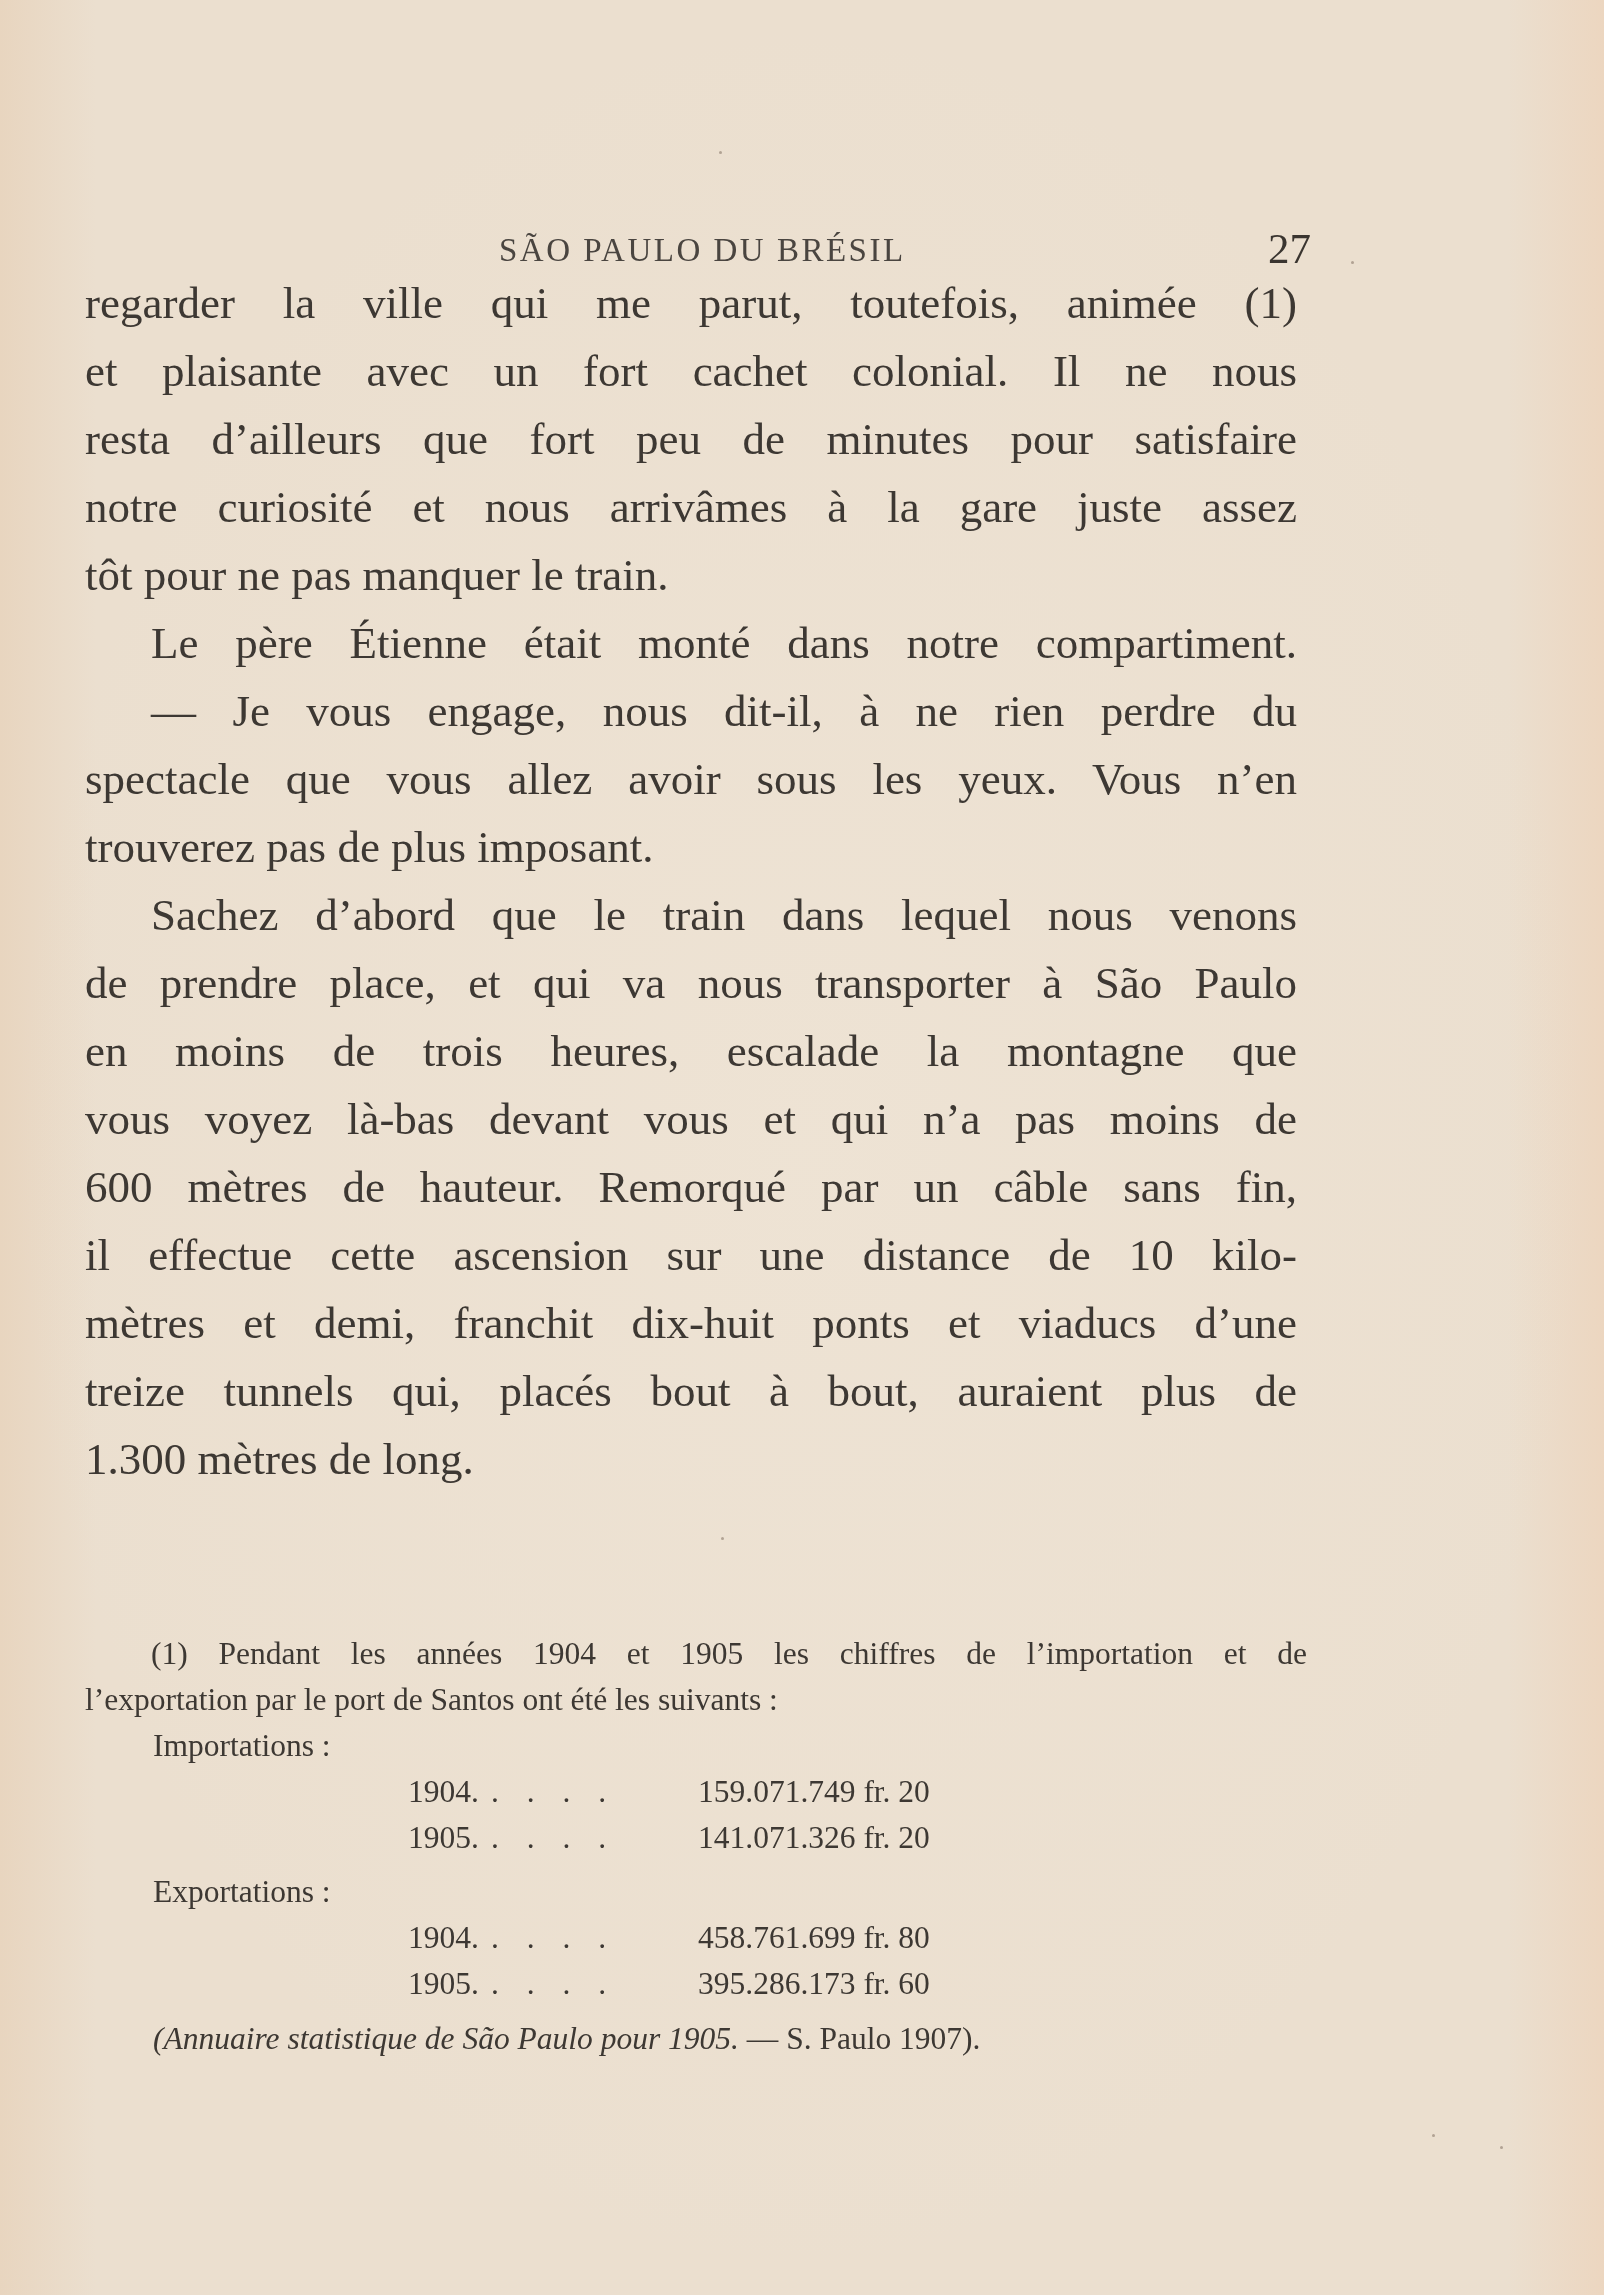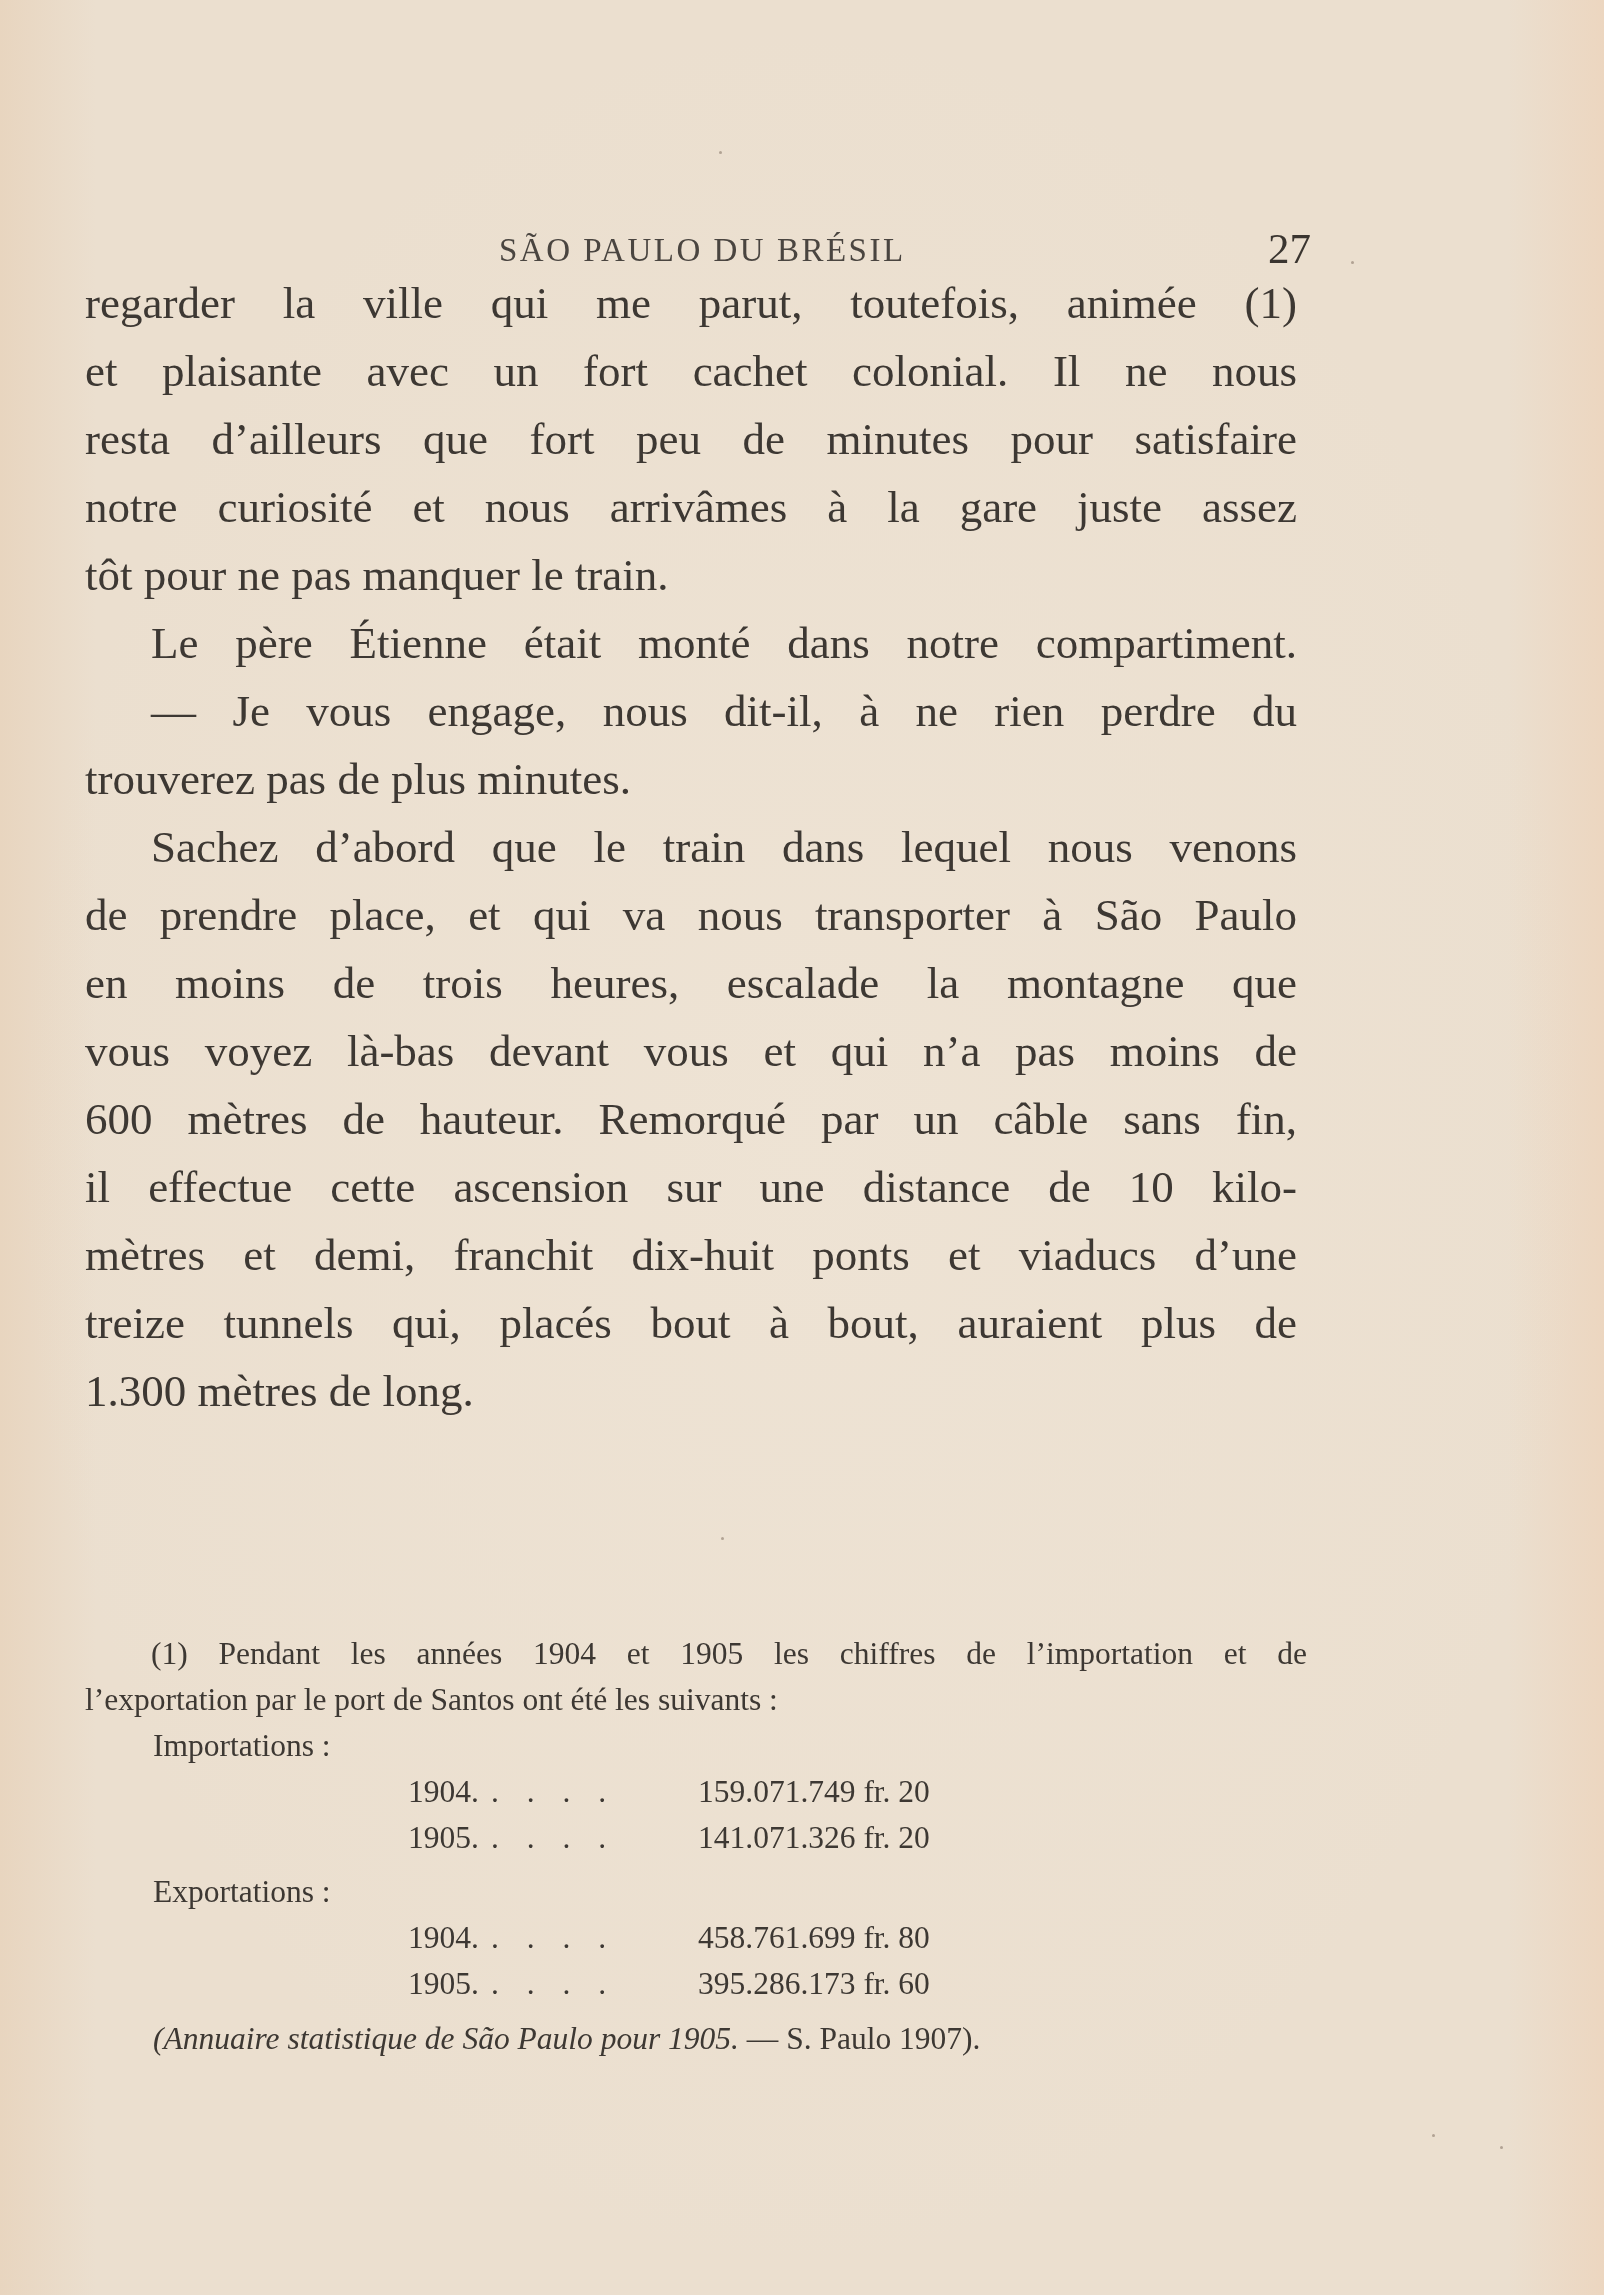--- a/index.html
+++ b/index.html
@@ -139,21 +139,22 @@
   </div>
 
   <div class="body-text">
     <span class="line">regarder la ville qui me parut, toutefois, animée (1)</span>
     <span class="line">et plaisante avec un fort cachet colonial. Il ne nous</span>
     <span class="line">resta d’ailleurs que fort peu de minutes pour satisfaire</span>
     <span class="line">notre curiosité et nous arrivâmes à la gare juste assez</span>
     <span class="line last">tôt pour ne pas manquer le train.</span>
     <span class="line indent">Le père Étienne était monté dans notre compartiment.</span>
     <span class="line indent">— Je vous engage, nous dit-il, à ne rien perdre du</span>
-    <span class="line last">trouverez pas de plus minutes.</span>
+    <span class="line">spectacle que vous allez avoir sous les yeux. Vous n’en</span>
+    <span class="line last">trouverez pas de plus imposant.</span>
     <span class="line indent">Sachez d’abord que le train dans lequel nous venons</span>
     <span class="line">de prendre place, et qui va nous transporter à São Paulo</span>
     <span class="line">en moins de trois heures, escalade la montagne que</span>
     <span class="line">vous voyez là-bas devant vous et qui n’a pas moins de</span>
     <span class="line">600 mètres de hauteur. Remorqué par un câble sans fin,</span>
     <span class="line">il effectue cette ascension sur une distance de 10 kilo-</span>
     <span class="line">mètres et demi, franchit dix-huit ponts et viaducs d’une</span>
     <span class="line">treize tunnels qui, placés bout à bout, auraient plus de</span>
     <span class="line last">1.300 mètres de long.</span>
   </div>

